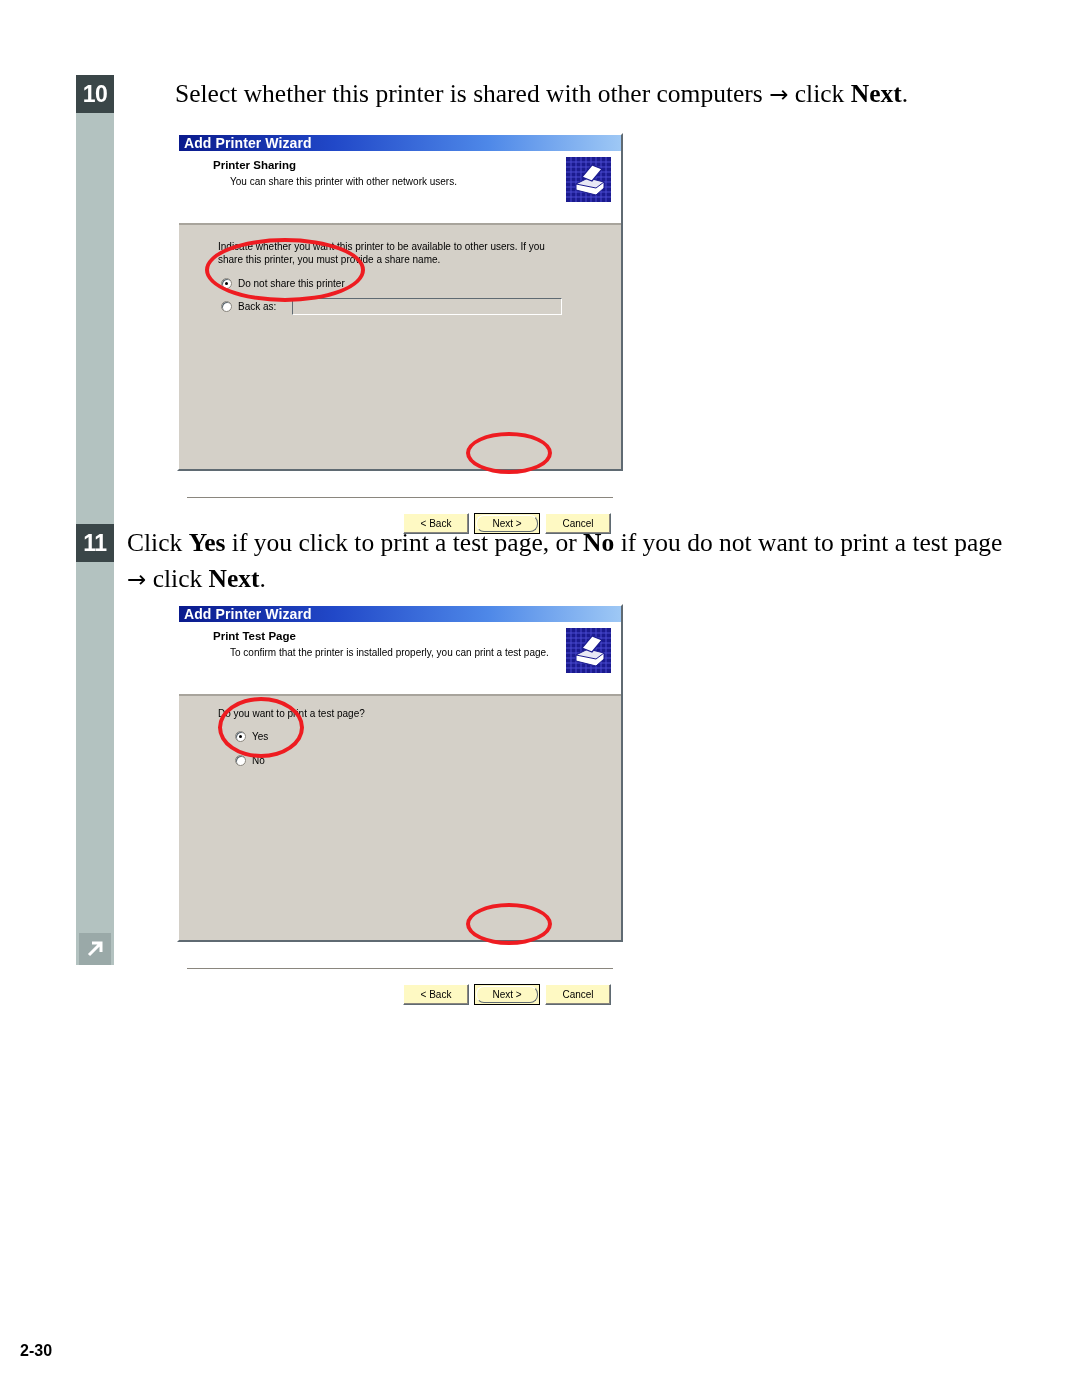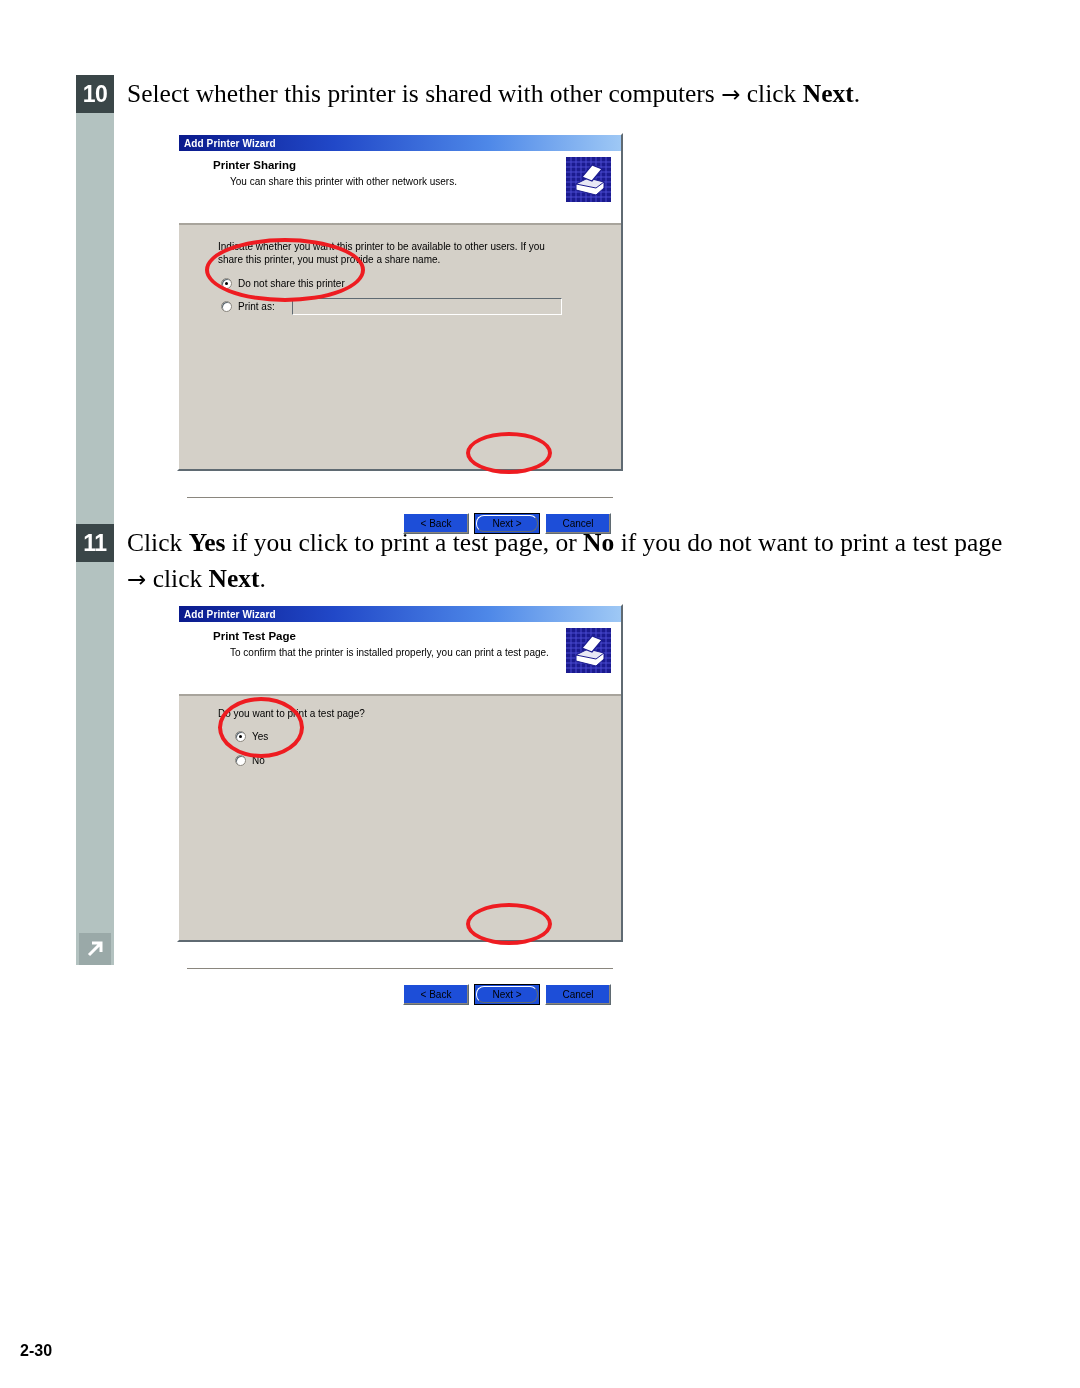--- a/index.html
+++ b/index.html
@@ -57,21 +57,21 @@
     margin-left: 13px;
     font-size: 25.5px;
     line-height: 36px;
     color: #000000;
     font-family: "Liberation Serif", serif;
     padding-top: 1px;
   }
   .step-text b { font-weight: bold; }
   .arrow-glyph { font-family: "DejaVu Sans", sans-serif; font-size: 23px; }
 
-  #step10 { left: 76px; top: 75px; width: 900px; }
+  #step10 { left: 76px; top: 75px; width: 900px; gap: 48px; }
   #step11 { left: 76px; top: 524px; width: 940px; }
 
   
   .dlg {
     position: absolute;
     background: #d4d0c8;
     border-top: 2px solid #ffffff;
     border-left: 2px solid #ffffff;
     border-right: 2px solid #5f6a72;
     border-bottom: 2px solid #5f6a72;
@@ -83,21 +83,21 @@
 
   .dlg-titlebar {
     height: 16px;
     background: linear-gradient(to right, #0a1a8c 0%, #2148c8 35%, #4e88e8 70%, #9ec8f5 100%);
     display: flex;
     align-items: center;
     padding-left: 5px;
   }
   .dlg-title {
     color: #ffffff;
-    font-size: 10px;
+    font-size: 14px;
     font-weight: bold;
     font-family: "Liberation Sans", sans-serif;
     letter-spacing: 0.1px;
   }
 
   .dlg-header {
     background: #ffffff;
     height: 74px;
     border-bottom: 2px solid #a8a49c;
     position: relative;
@@ -197,21 +197,21 @@
   .btn-row {
     position: absolute;
     right: 10px;
     top: 288px;
     display: flex;
     gap: 5px;
   }
   .btn {
     width: 66px;
     height: 21px;
-    background: #1d4ed8;
+    background: #fef9c3;
     border-top: 1px solid #ffffff;
     border-left: 1px solid #ffffff;
     border-right: 1px solid #5f6a72;
     border-bottom: 1px solid #5f6a72;
     box-shadow: inset -1px -1px 0 #8a867e;
     box-sizing: border-box;
     font-size: 10px;
     color: #000000;
     display: flex;
     align-items: center;
@@ -294,21 +294,21 @@
     </div>
   </div>
   <div class="dlg-body">
     <div class="body-text">Indicate whether you want this printer to be available to other users. If you share this printer, you must provide a share name.</div>
     <div class="radio-row" style="left:42px; top:53px;">
       <span class="radio on"></span>
       <span>Do not share this printer</span>
     </div>
     <div class="radio-row" style="left:42px; top:76px;">
       <span class="radio"></span>
-      <span>Print as:</span>
+      <span>Back as:</span>
     </div>
     <div class="share-field" style="left:113px; top:73px; width:270px; height:17px;" title=""></div>
 
     <div class="dlg-sep"></div>
 
     <div class="btn-row">
       <div class="btn">&lt; Back</div>
       <div class="btn default">
           <span>Next &gt;</span>
         </div>

